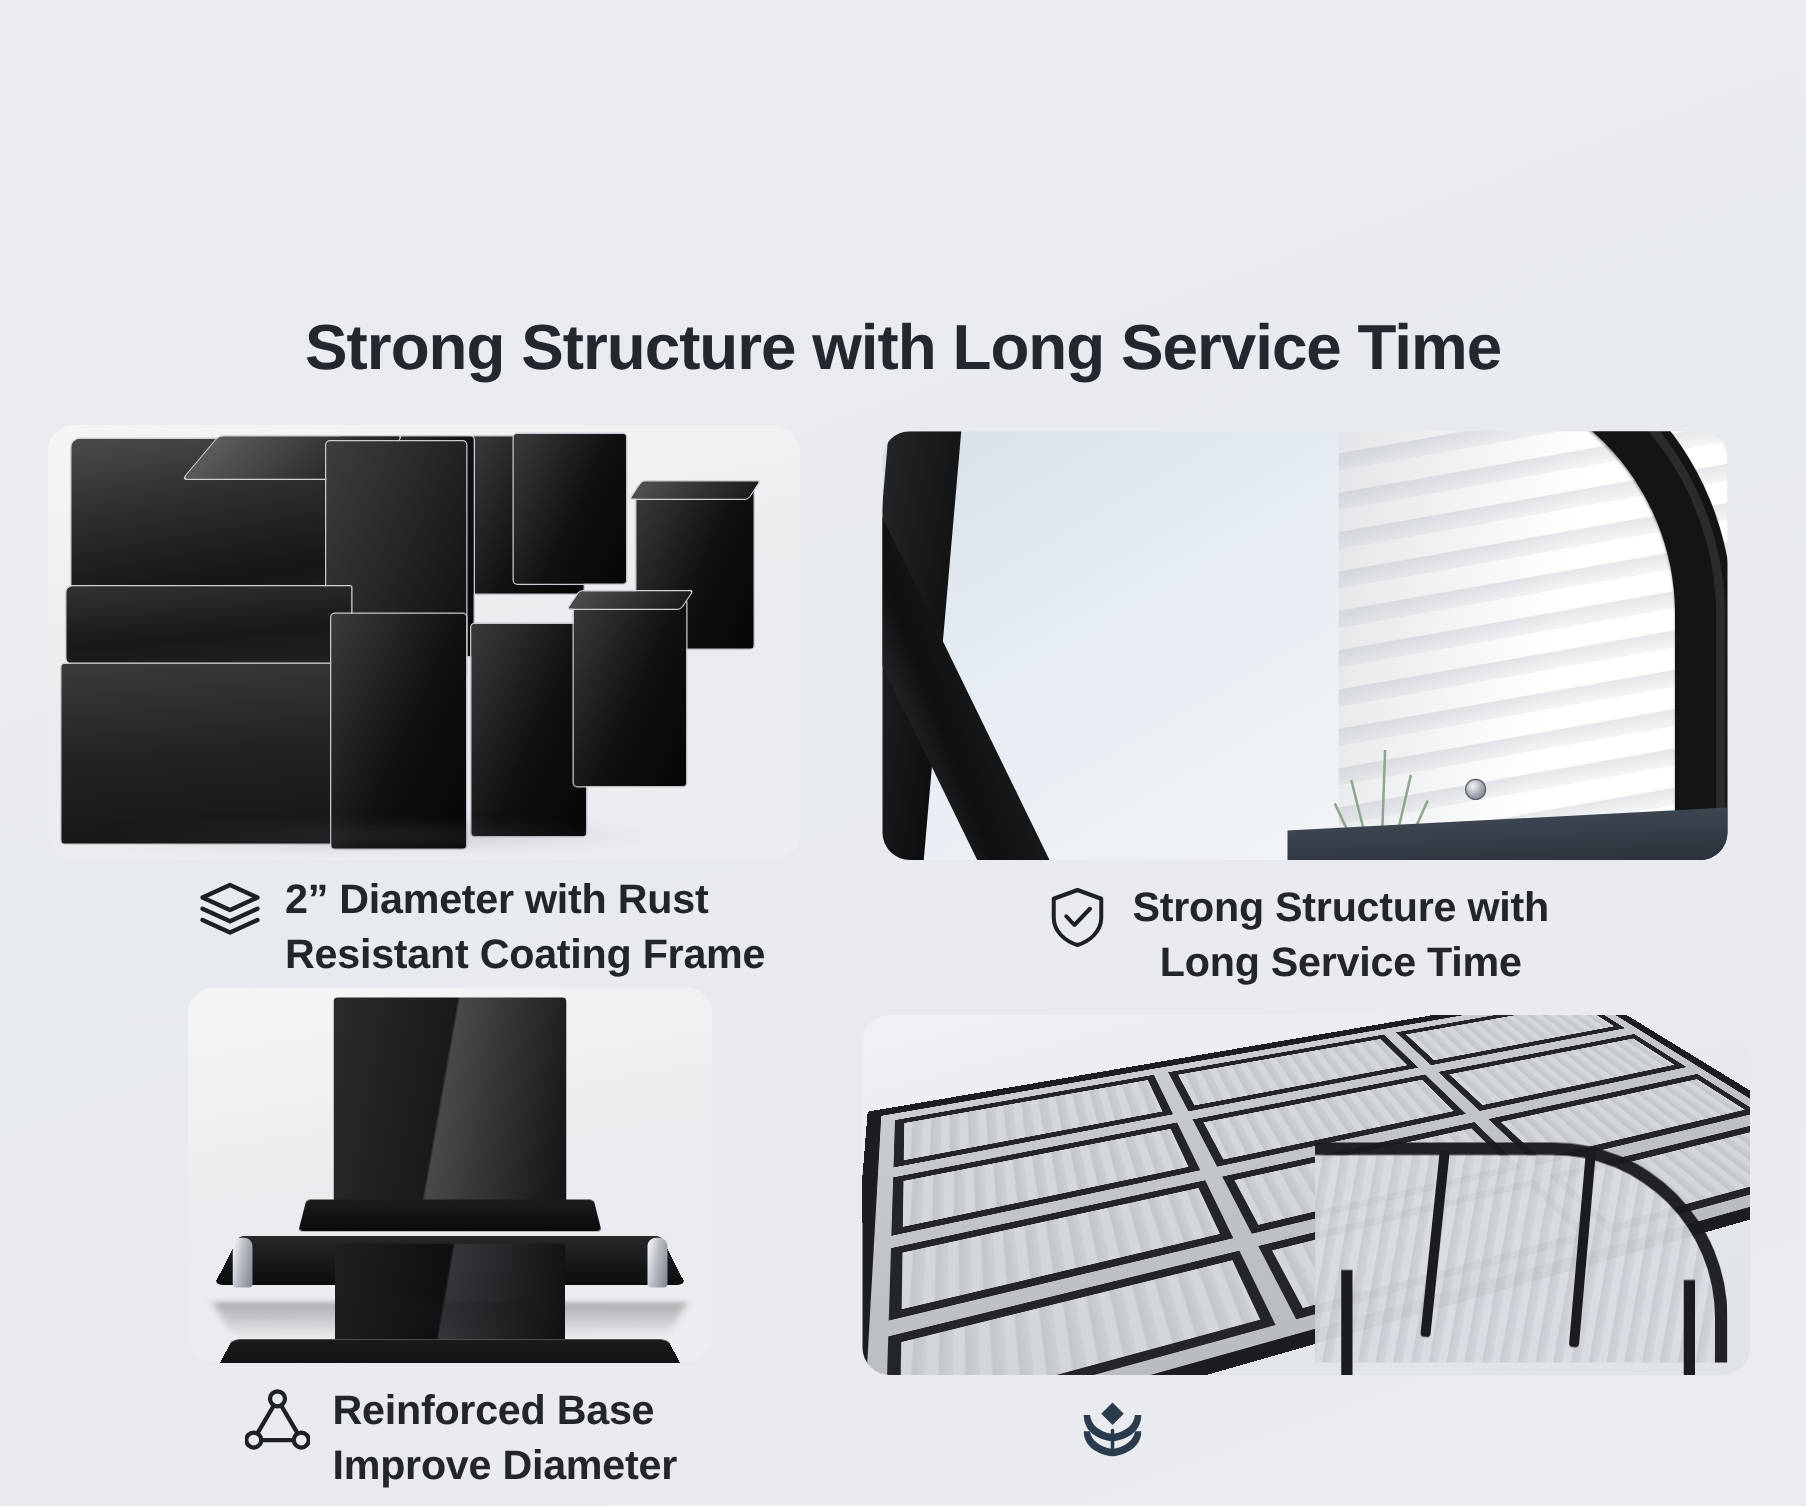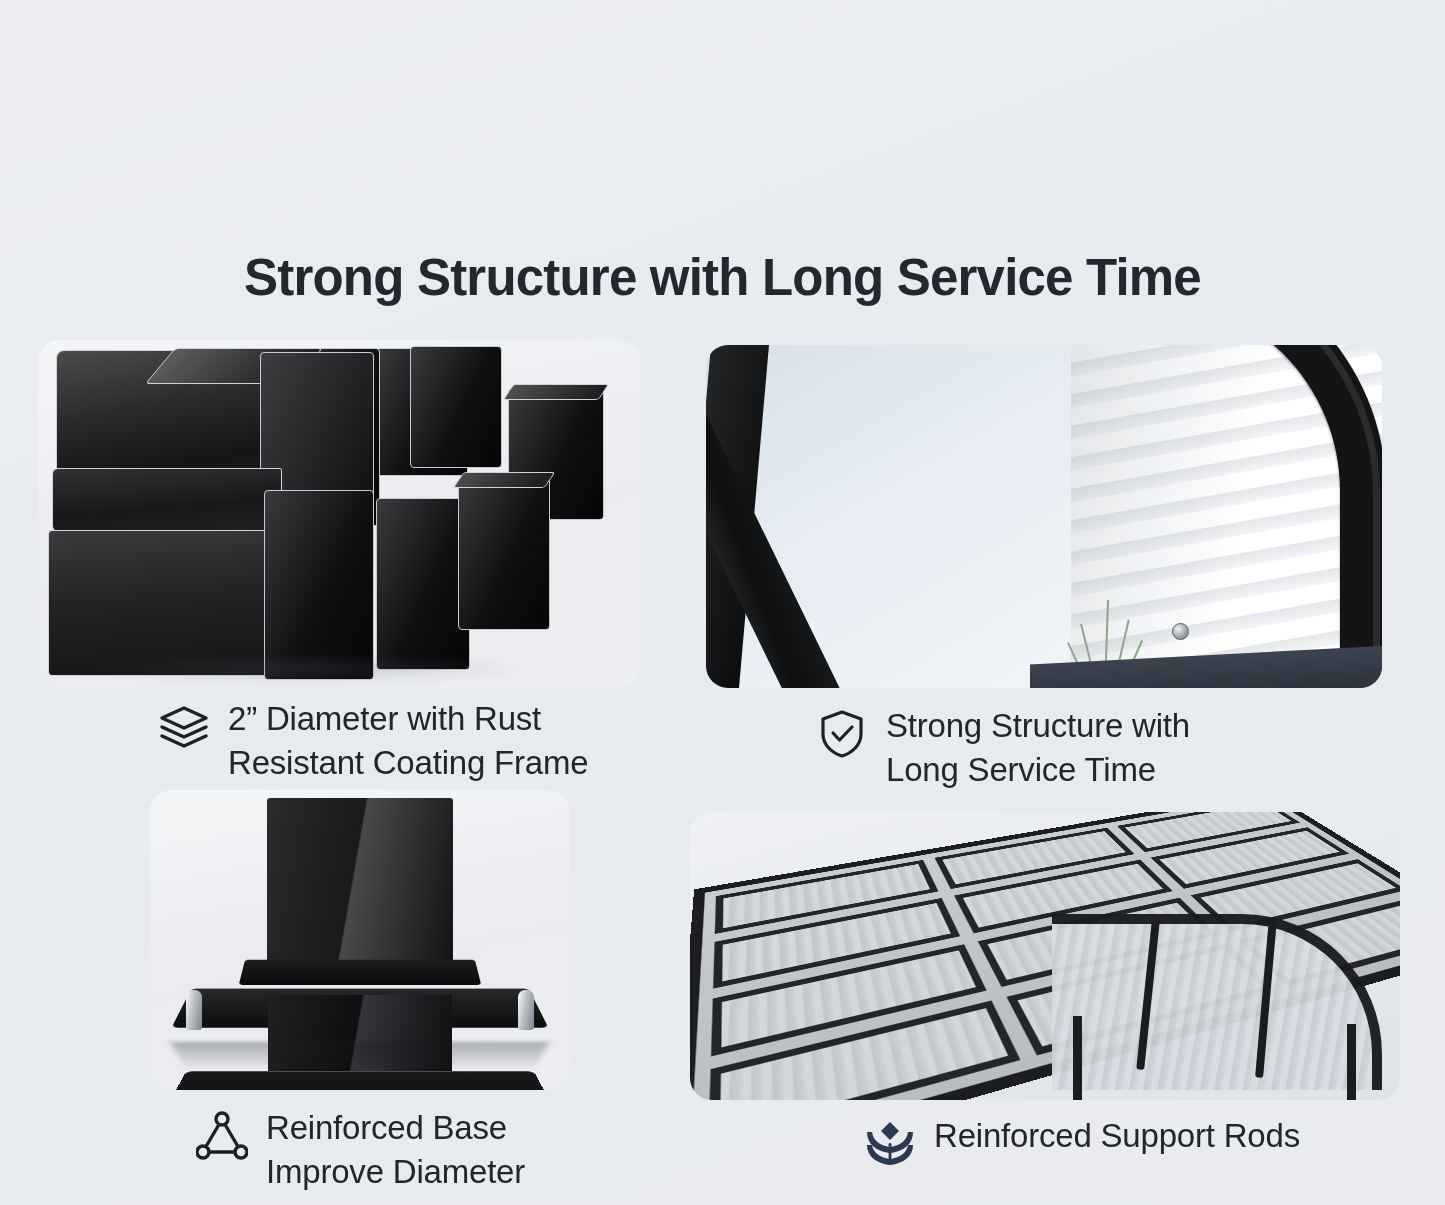--- a/index.html
+++ b/index.html
@@ -223,34 +223,34 @@
   .p4-rib { position:absolute; width:8px; background:#1b1c1f; border-radius:3px; }
 
   
   .caption {
     position: absolute;
     display: flex;
     align-items: flex-start;
     gap: 18px;
   }
   #cap-tubes  { left: 158px; top: 697px; }
-  #cap-frame  { left: 816px; top: 704px; }
+  #cap-frame  { left: 836px; top: 704px; text-align: center; }
   #cap-base   { left: 196px; top: 1106px; }
   #cap-rods   { left: 864px; top: 1114px; }
 
   .caption .ico {
     flex: 0 0 auto;
     width: 52px; height: 52px;
     margin-top: 4px;
   }
   .caption .ico svg { display: block; width: 52px; height: 52px; }
 
   .caption .txt {
     font-size: 33px;
-    font-weight: 400;
+    font-weight: 700;
     line-height: 1.32;
     color: #22262b;
     letter-spacing: -0.2px;
     white-space: pre-line;
   }
 </style>
 </head>
 <body>
 
 <div class="page">
@@ -393,16 +393,15 @@
     <span class="ico">
       <svg viewBox="0 0 52 52" fill="#2c3a4e">
         <path d="M26 4 L35 13 L26 22 L17 13 Z"></path>
         <path d="M3 14 C3 26 12 33 25 35 L25 29 C15 27 9 22 8 14 Z"></path>
         <path d="M49 14 C49 26 40 33 27 35 L27 29 C37 27 43 22 44 14 Z"></path>
         <path d="M3 27 C3 38 12 45 25 47 L25 41 C15 39 9 34 8 27 Z"></path>
         <path d="M49 27 C49 38 40 45 27 47 L27 41 C37 39 43 34 44 27 Z"></path>
         <rect x="24.6" y="25" width="2.8" height="22" rx="1.2"></rect>
       </svg>
     </span>
-    <span class="txt">Reinforced Support Rods</span>
   </div>
 
 </div>
 
 </body></html>

